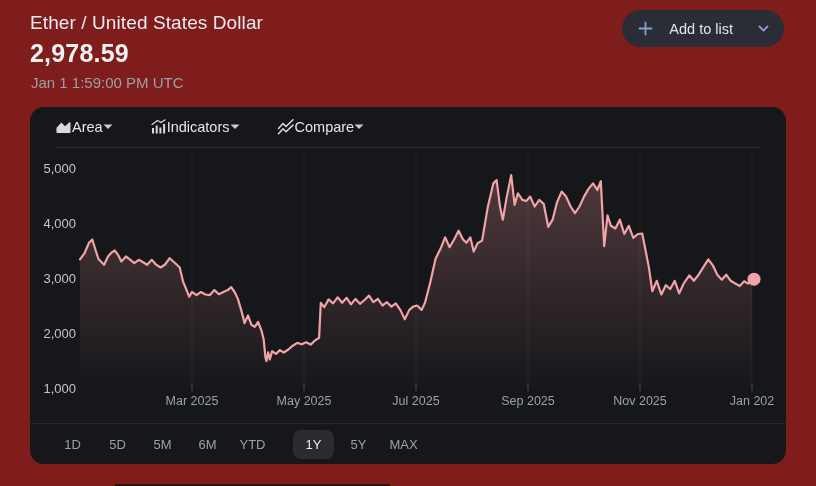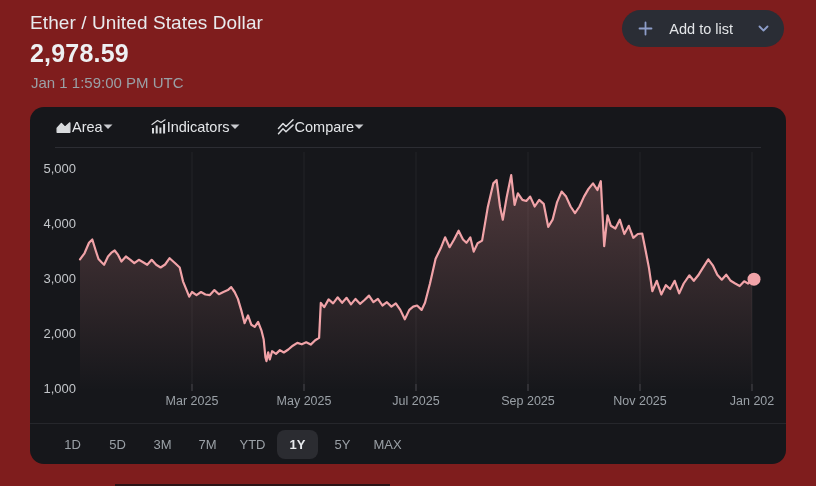--- a/index.html
+++ b/index.html
@@ -23,21 +23,21 @@
            padding-left:25px;gap:37px;}
   .tool-item{display:flex;align-items:center;cursor:pointer;}
   .tool-label{color:#e4e6e9;font-size:14.5px;}
   .divider-top{position:absolute;top:40px;left:25px;right:25px;height:1px;background:#2c2d33;}
   #chart-svg{position:absolute;top:41px;left:0;display:block;}
   .divider-bottom{position:absolute;top:316px;left:0;right:0;height:1px;background:#26272c;}
   .ranges{position:absolute;top:317px;left:0;right:16px;height:40px;display:flex;align-items:center;
           padding-left:22px;gap:4px;}
   .range-btn{min-width:41px;height:29px;display:flex;align-items:center;justify-content:center;
              color:#9aa0a6;font-size:13px;border-radius:8px;cursor:pointer;padding:0 4px;box-sizing:border-box;}
-  .range-btn.selected{background:#2b2c31;color:#e8eaed;font-weight:700;}
+  .range-btn.selected{background:#2b2c31;color:#e8eaed;font-weight:400;margin-left:16px;}
   .bottom-artifact{position:absolute;left:115px;bottom:0;width:275px;height:2px;background:#2c1316;}
 </style>
 </head>
 <body>
 
 <div class="page">
 
   <div class="title">Ether / United States Dollar</div>
 
   <div class="price-row">
@@ -130,22 +130,22 @@
         <text x="46" y="244.5" fill="#c2c5c9" font-size="13" text-anchor="end" font-family="&quot;Liberation Sans&quot;, sans-serif">1,000</text>
         <path d="M50.0 111.3 L54.5 105.3 L59.0 94.8 L62.3 91.5 L65.7 102.5 L68.5 111.0 L71.3 114.0 L74.1 116.8 L78.0 108.5 L81.4 104.7 L84.7 102.5 L88.1 106.9 L91.4 113.5 L95.9 108.5 L100.4 111.8 L104.3 115.2 L108.8 111.8 L112.7 114.0 L117.2 116.8 L121.7 111.8 L126.2 116.8 L130.6 119.5 L135.1 116.5 L139.6 110.2 L145.2 115.2 L149.7 119.5 L153.0 133.3 L156.4 141.6 L159.2 148.7 L162.0 144.0 L166.5 147.1 L171.0 144.0 L175.4 146.5 L179.9 147.1 L184.4 142.1 L188.9 146.2 L193.4 144.0 L197.8 142.1 L201.2 139.1 L204.6 144.0 L207.9 150.9 L211.3 162.4 L214.6 175.1 L218.0 167.4 L221.4 176.8 L224.7 178.9 L228.1 174.0 L231.4 182.3 L233.7 191.6 L235.4 209.2 L236.5 213.1 L238.2 204.3 L239.8 211.4 L242.1 203.2 L246.0 205.9 L249.9 202.1 L253.8 204.5 L258.3 201.5 L262.8 197.7 L267.3 194.9 L271.8 196.3 L276.2 194.3 L280.7 196.6 L285.2 192.2 L289.1 189.9 L290.8 154.8 L294.2 159.2 L298.6 151.4 L303.1 155.3 L307.6 149.3 L312.1 154.8 L316.6 149.8 L321.0 156.4 L325.5 150.9 L330.0 155.8 L334.5 152.0 L339.0 147.6 L343.4 154.2 L347.9 150.9 L352.4 157.5 L356.9 154.2 L361.4 158.6 L365.8 155.3 L370.3 161.9 L374.8 171.3 L379.3 161.9 L383.2 158.6 L387.1 157.5 L391.6 161.9 L395.0 154.8 L400.0 135.5 L405.6 110.8 L411.2 99.2 L415.1 89.3 L419.6 99.2 L424.1 91.5 L428.6 82.7 L433.0 91.5 L436.4 94.8 L440.3 89.3 L443.7 103.6 L447.6 95.3 L452.1 92.6 L457.7 59.6 L463.3 35.4 L466.6 32.1 L470.0 58.5 L472.8 71.7 L476.7 49.1 L481.2 27.1 L484.6 56.9 L487.9 45.3 L492.4 51.9 L496.3 53.0 L500.2 48.6 L504.7 58.5 L509.2 51.9 L513.7 55.8 L518.2 78.8 L522.6 71.7 L527.1 54.1 L531.6 43.6 L536.1 48.6 L540.6 58.5 L545.0 65.1 L549.5 58.5 L554.0 48.6 L558.5 40.9 L563.0 35.4 L567.4 42.0 L570.8 33.2 L574.2 98.1 L577.5 67.3 L580.9 77.8 L585.4 80.5 L589.8 71.7 L594.3 86.0 L598.8 77.8 L603.3 89.8 L607.8 86.0 L612.2 85.5 L615.6 102.5 L619.0 120.1 L622.3 143.2 L626.8 132.8 L631.3 146.5 L635.8 137.2 L640.2 141.0 L644.7 132.8 L649.2 145.4 L653.7 135.5 L659.3 127.3 L663.8 132.8 L668.2 127.3 L672.7 120.1 L678.3 111.3 L682.8 117.3 L687.3 126.7 L691.8 131.7 L696.2 126.7 L700.7 132.8 L705.2 135.5 L709.7 138.0 L714.2 133.3 L718.1 135.5 L722.0 131.2 L722.0 243 L50.0 243 Z" fill="url(#areagrad)" stroke="none"></path>
         <path d="M50.0 111.3 L54.5 105.3 L59.0 94.8 L62.3 91.5 L65.7 102.5 L68.5 111.0 L71.3 114.0 L74.1 116.8 L78.0 108.5 L81.4 104.7 L84.7 102.5 L88.1 106.9 L91.4 113.5 L95.9 108.5 L100.4 111.8 L104.3 115.2 L108.8 111.8 L112.7 114.0 L117.2 116.8 L121.7 111.8 L126.2 116.8 L130.6 119.5 L135.1 116.5 L139.6 110.2 L145.2 115.2 L149.7 119.5 L153.0 133.3 L156.4 141.6 L159.2 148.7 L162.0 144.0 L166.5 147.1 L171.0 144.0 L175.4 146.5 L179.9 147.1 L184.4 142.1 L188.9 146.2 L193.4 144.0 L197.8 142.1 L201.2 139.1 L204.6 144.0 L207.9 150.9 L211.3 162.4 L214.6 175.1 L218.0 167.4 L221.4 176.8 L224.7 178.9 L228.1 174.0 L231.4 182.3 L233.7 191.6 L235.4 209.2 L236.5 213.1 L238.2 204.3 L239.8 211.4 L242.1 203.2 L246.0 205.9 L249.9 202.1 L253.8 204.5 L258.3 201.5 L262.8 197.7 L267.3 194.9 L271.8 196.3 L276.2 194.3 L280.7 196.6 L285.2 192.2 L289.1 189.9 L290.8 154.8 L294.2 159.2 L298.6 151.4 L303.1 155.3 L307.6 149.3 L312.1 154.8 L316.6 149.8 L321.0 156.4 L325.5 150.9 L330.0 155.8 L334.5 152.0 L339.0 147.6 L343.4 154.2 L347.9 150.9 L352.4 157.5 L356.9 154.2 L361.4 158.6 L365.8 155.3 L370.3 161.9 L374.8 171.3 L379.3 161.9 L383.2 158.6 L387.1 157.5 L391.6 161.9 L395.0 154.8 L400.0 135.5 L405.6 110.8 L411.2 99.2 L415.1 89.3 L419.6 99.2 L424.1 91.5 L428.6 82.7 L433.0 91.5 L436.4 94.8 L440.3 89.3 L443.7 103.6 L447.6 95.3 L452.1 92.6 L457.7 59.6 L463.3 35.4 L466.6 32.1 L470.0 58.5 L472.8 71.7 L476.7 49.1 L481.2 27.1 L484.6 56.9 L487.9 45.3 L492.4 51.9 L496.3 53.0 L500.2 48.6 L504.7 58.5 L509.2 51.9 L513.7 55.8 L518.2 78.8 L522.6 71.7 L527.1 54.1 L531.6 43.6 L536.1 48.6 L540.6 58.5 L545.0 65.1 L549.5 58.5 L554.0 48.6 L558.5 40.9 L563.0 35.4 L567.4 42.0 L570.8 33.2 L574.2 98.1 L577.5 67.3 L580.9 77.8 L585.4 80.5 L589.8 71.7 L594.3 86.0 L598.8 77.8 L603.3 89.8 L607.8 86.0 L612.2 85.5 L615.6 102.5 L619.0 120.1 L622.3 143.2 L626.8 132.8 L631.3 146.5 L635.8 137.2 L640.2 141.0 L644.7 132.8 L649.2 145.4 L653.7 135.5 L659.3 127.3 L663.8 132.8 L668.2 127.3 L672.7 120.1 L678.3 111.3 L682.8 117.3 L687.3 126.7 L691.8 131.7 L696.2 126.7 L700.7 132.8 L705.2 135.5 L709.7 138.0 L714.2 133.3 L718.1 135.5 L722.0 131.2 " fill="none" stroke="#f1a3a8" stroke-width="2.2" stroke-linejoin="round" stroke-linecap="round"></path>
         <circle cx="724" cy="131.17755" r="6.5" fill="#f1a3a8"></circle>
       </svg>
 
     <div class="divider-bottom"></div>
     <div class="ranges" id="ranges">
         <div class="range-btn">1D</div>
         <div class="range-btn">5D</div>
-        <div class="range-btn">3M</div>
-        <div class="range-btn">7M</div>
+        <div class="range-btn">5M</div>
+        <div class="range-btn">6M</div>
         <div class="range-btn">YTD</div>
         <div class="range-btn selected">1Y</div>
         <div class="range-btn">5Y</div>
         <div class="range-btn">MAX</div>
       </div>
   </div>
 
   <div class="bottom-artifact"></div>
 </div>
 

